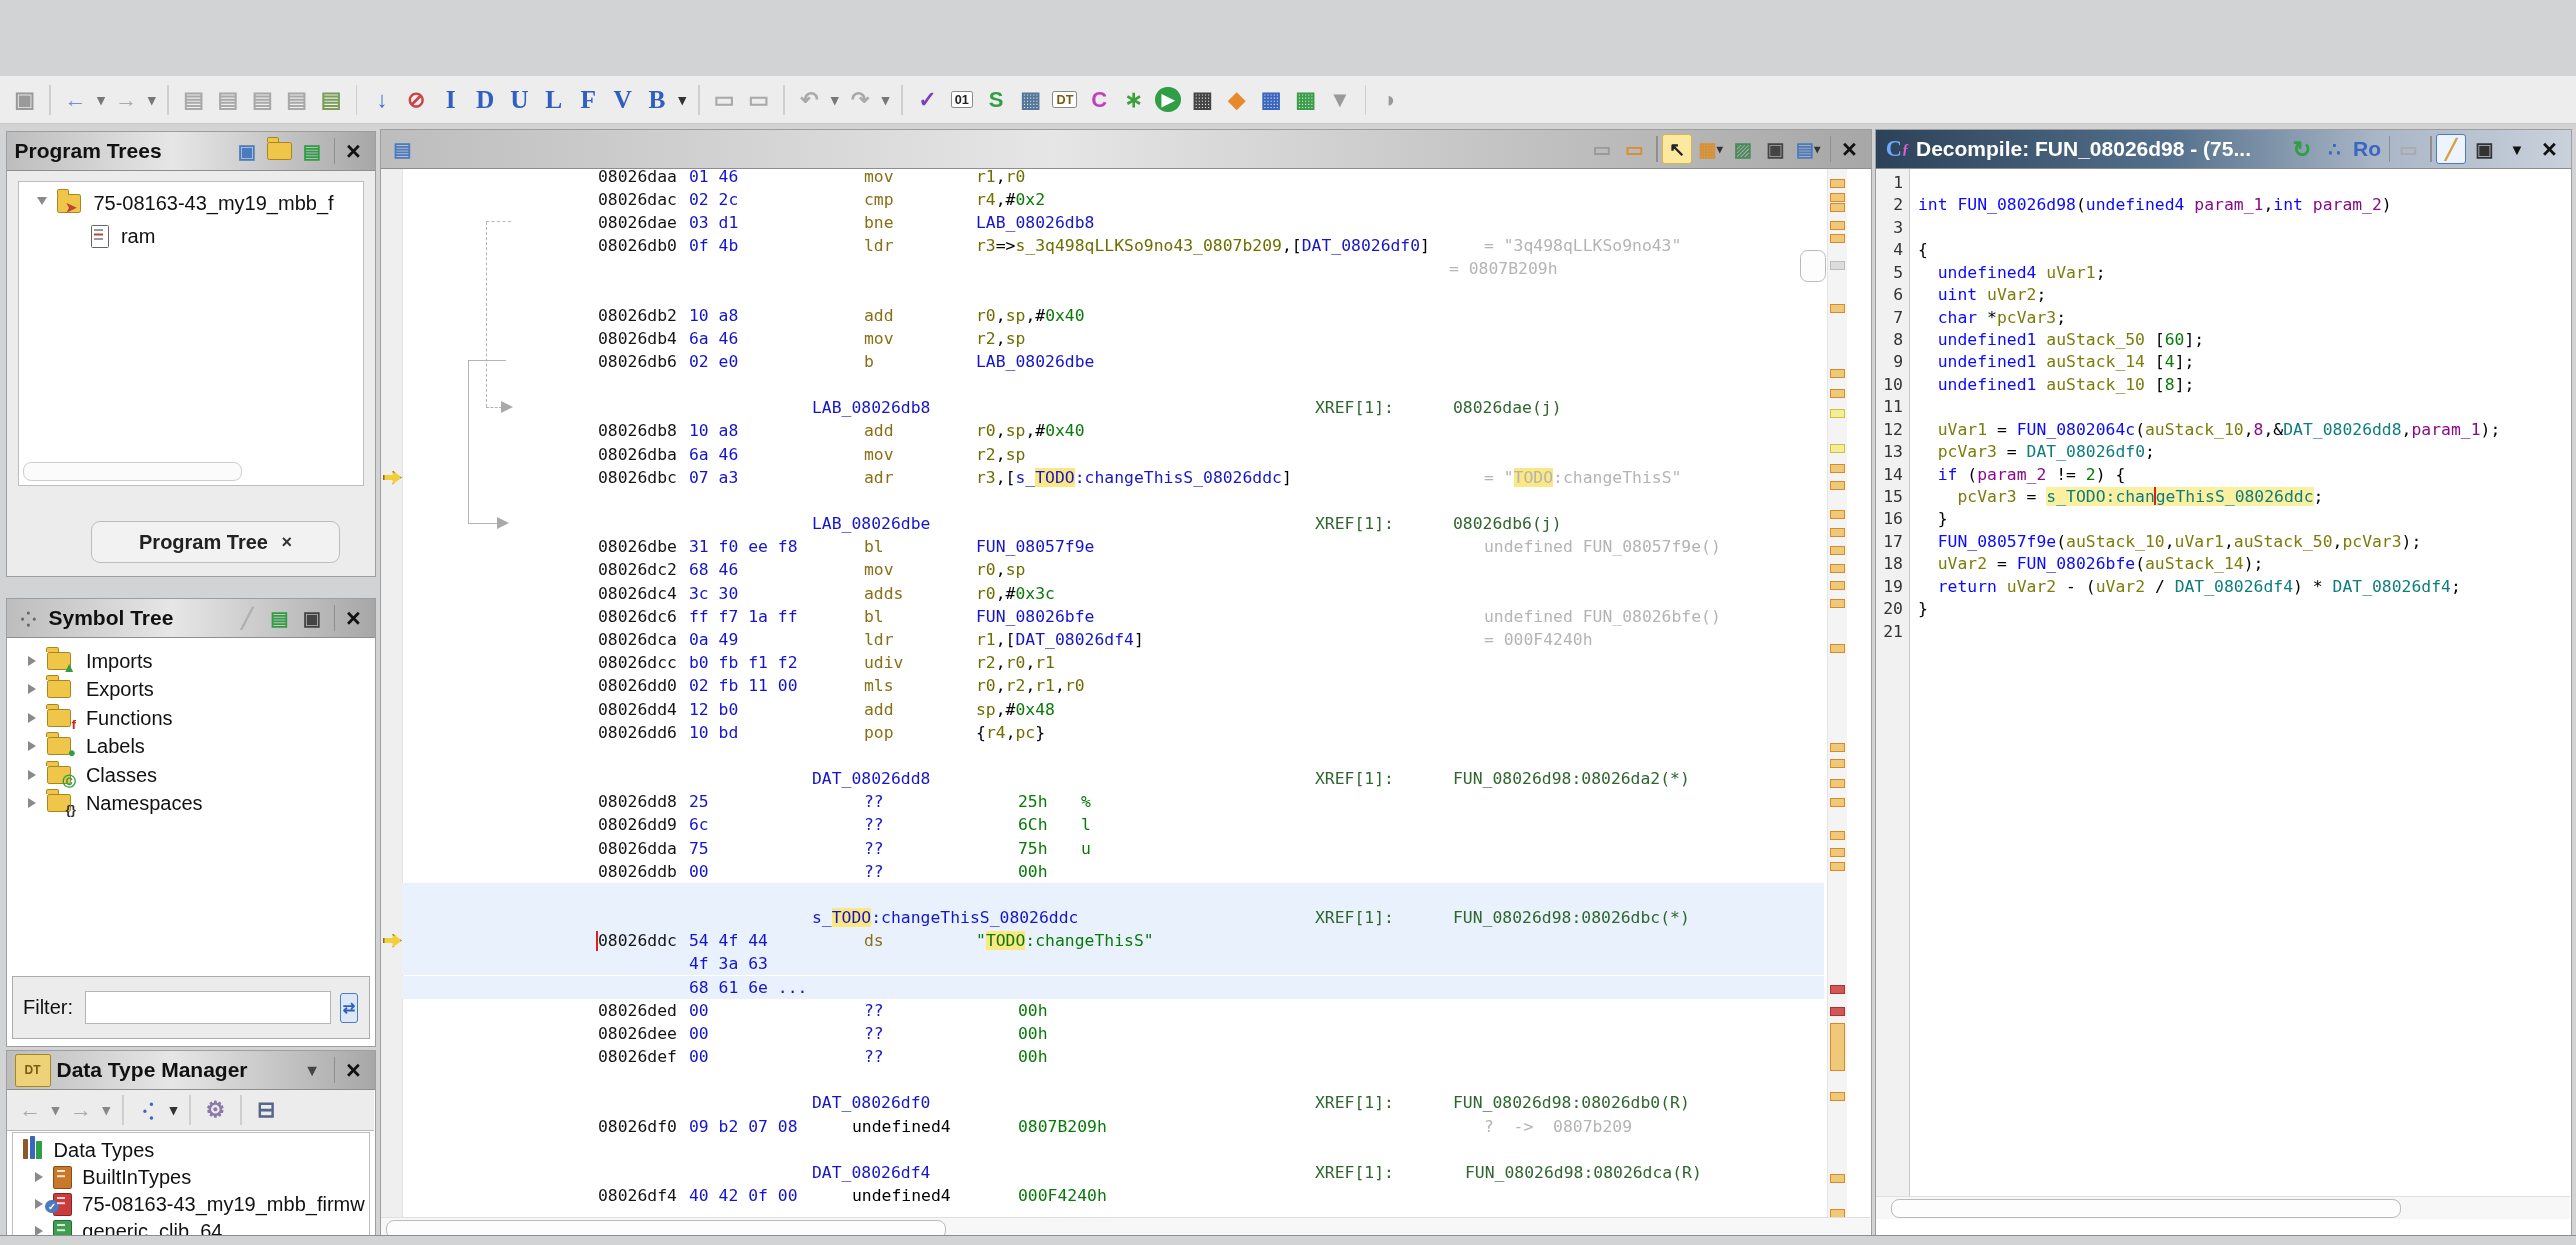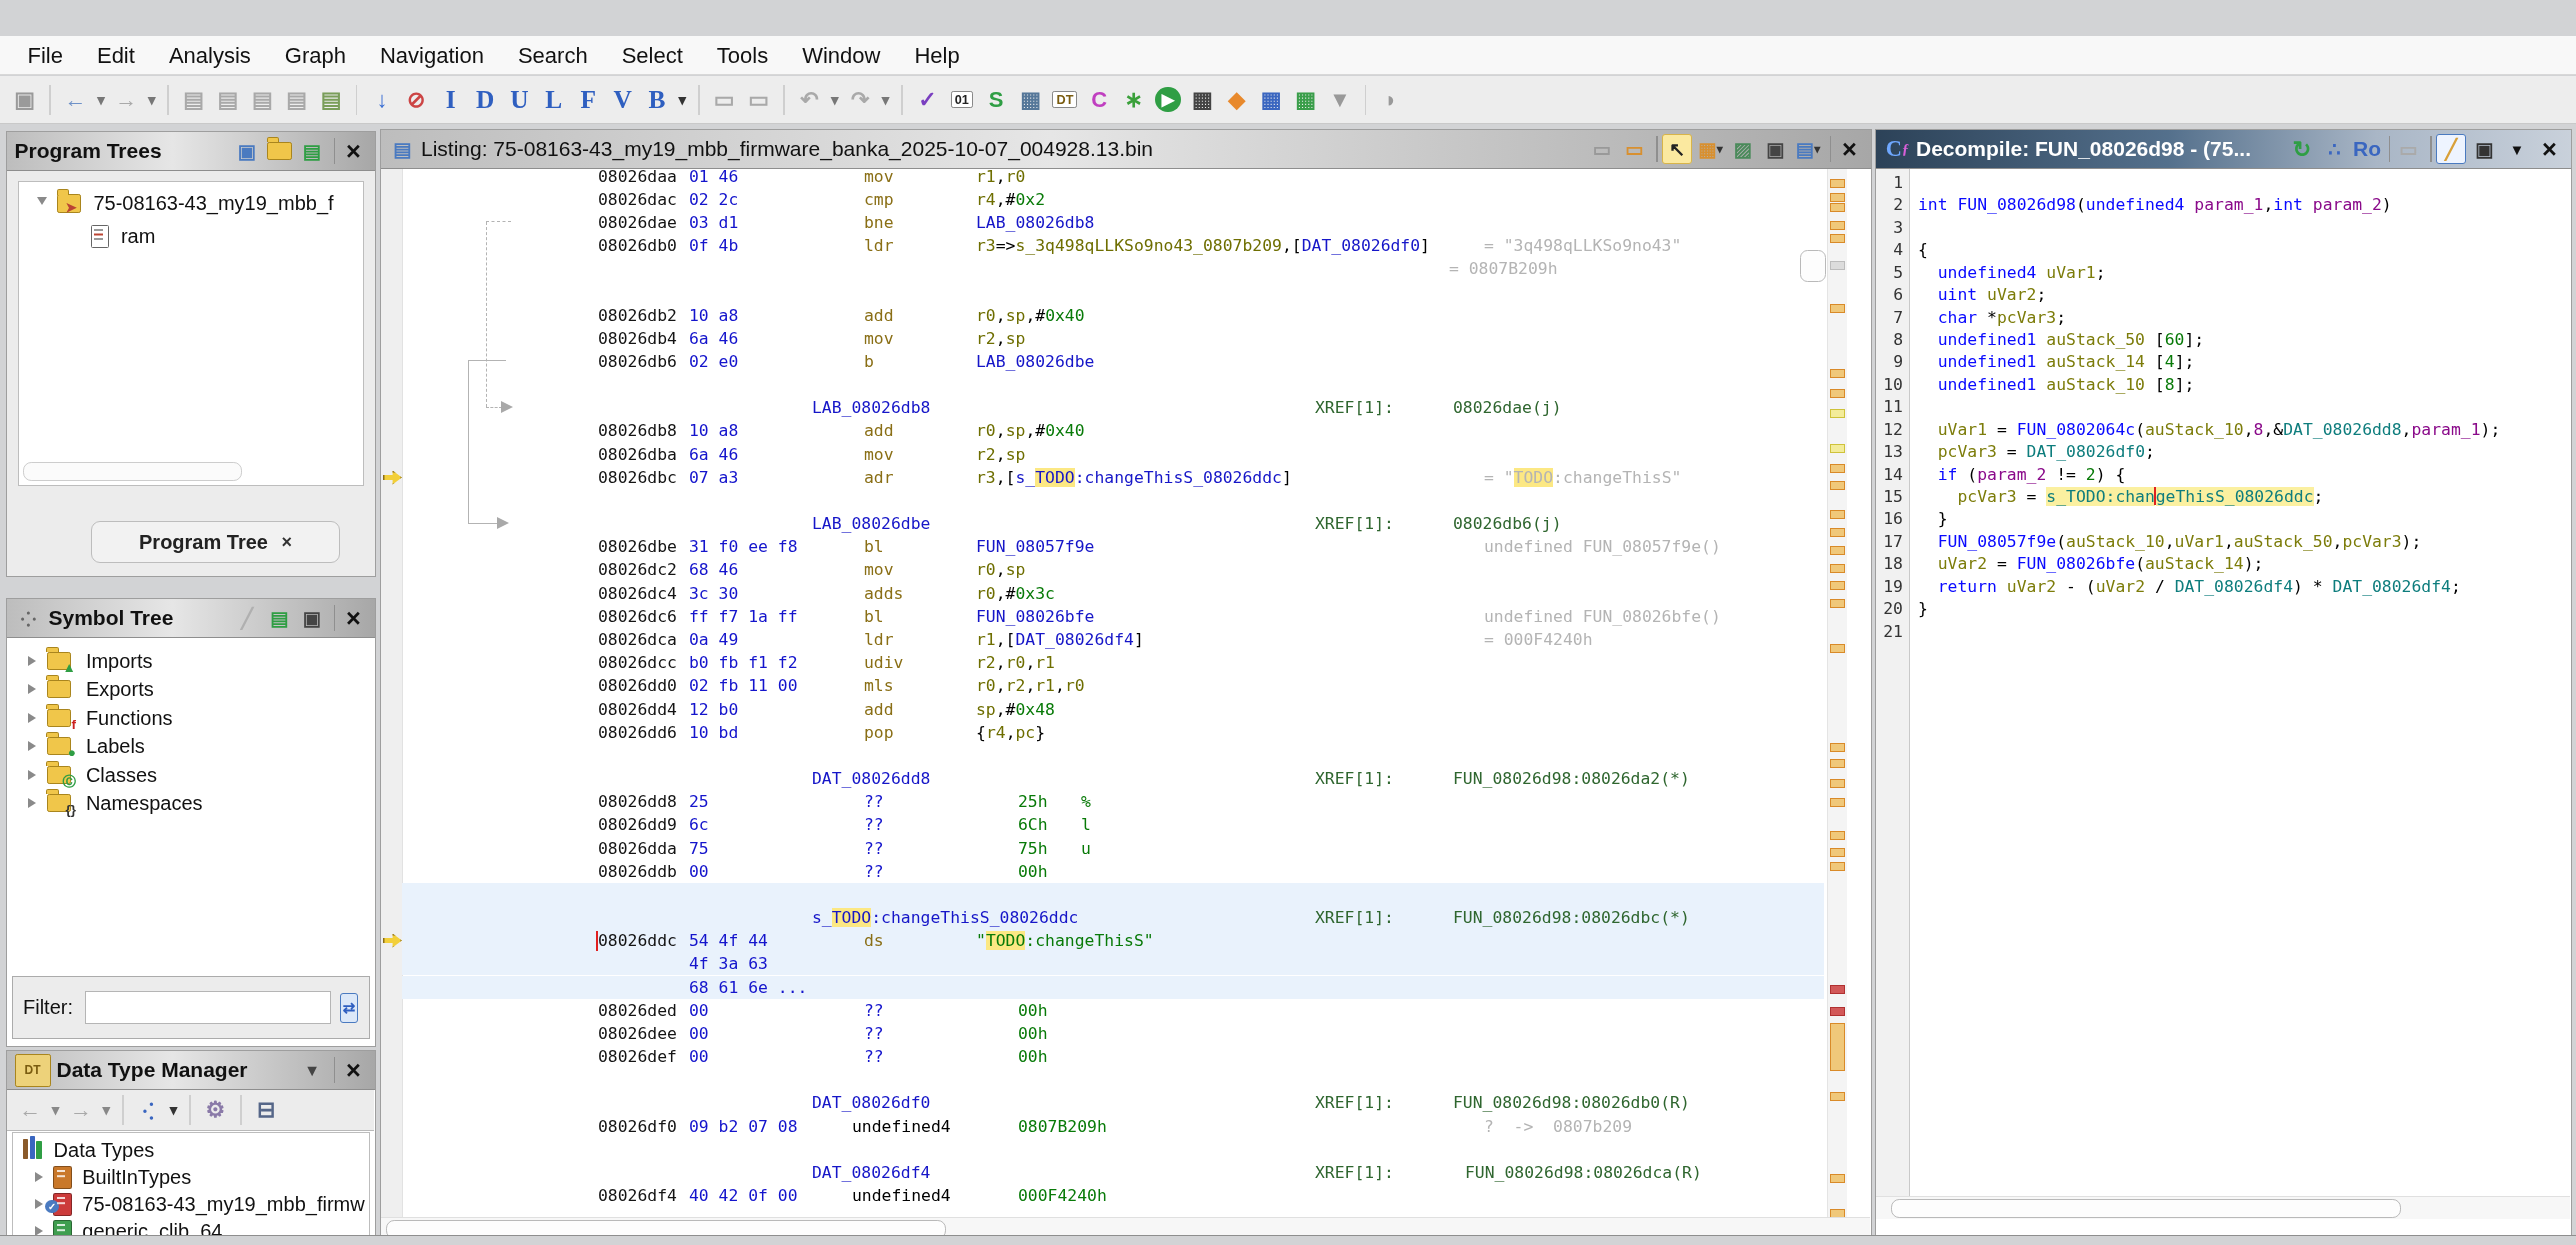--- a/index.html
+++ b/index.html
@@ -94,32 +94,20 @@
   .d-glh{color:#0e7d7d;background:#fbf0a0;}
   .d-cr{display:inline-block;width:2.2px;height:18px;background:#e02020;margin:0 -0.7px;vertical-align:-3px;}
   #bottom-strip{position:absolute;left:0;top:1235px;width:100%;height:10.5px;background:#d2d3d5;border-top:1.5px solid #8e8e8e;}
 </style>
 </head>
 <body>
 
 <div id="app">
 
 
-  <div id="menubar">
-      <div class="menu-item">File</div>
-      <div class="menu-item">Edit</div>
-      <div class="menu-item">Analysis</div>
-      <div class="menu-item">Graph</div>
-      <div class="menu-item">Navigation</div>
-      <div class="menu-item">Search</div>
-      <div class="menu-item">Select</div>
-      <div class="menu-item">Tools</div>
-      <div class="menu-item">Window</div>
-      <div class="menu-item">Help</div>
-    </div>
 
   <div id="toolbar">
       <div class="ticon" style="color: rgb(154, 154, 154);">▣</div>
       <div class="tsep"></div>
       <div class="ticon" style="color: rgb(111, 146, 200);">←</div>
       <div class="ticon sm" style="color: rgb(119, 119, 119);">▾</div>
       <div class="ticon" style="color: rgb(169, 169, 169);">→</div>
       <div class="ticon sm" style="color: rgb(119, 119, 119);">▾</div>
       <div class="tsep"></div>
       <div class="ticon" style="color: rgb(169, 169, 169);">▤</div>
@@ -305,21 +293,20 @@
           <span class="chev"></span>
           <span class="book" style="background: rgb(63, 158, 79); margin-right: 10.5px;"></span>
           <span>generic_clib_64</span>
         </div>
       </div>
   </div>
 
   <div class="panel" style="left:380px;top:129px;width:1492px;height:1109px;">
     <div class="phead">
       <span class="hicon" style="margin:0 4.5px 0 0;color:#4a7ac0;">▤</span>
-      <span class="ptitle" style="font-weight:normal;">Listing: 75-08163-43_my19_mbb_firmware_banka_2025-10-07_004928.13.bin</span>
       <span class="spacer"></span>
       <span class="hicon" style="color:#999;">▭</span>
       <span class="hicon" style="color:#d89030;">▭</span>
       <span class="hsep"></span>
       <span class="hicon" style="background:#fbe9a0;border:1.5px solid #d8b44a;border-radius:3px;color:#222;">↖</span>
       <span class="hicon" style="color:#d89030;">▦<span style="font-size:12px;color:#333;">▾</span></span>
       <span class="hicon" style="color:#4a8a5a;">▨</span>
       <span class="hicon" style="color:#444;">▣</span>
       <span class="hicon" style="color:#4a7ac0;">▤<span style="font-size:12px;color:#333;">▾</span></span>
       <span class="hsep"></span>

